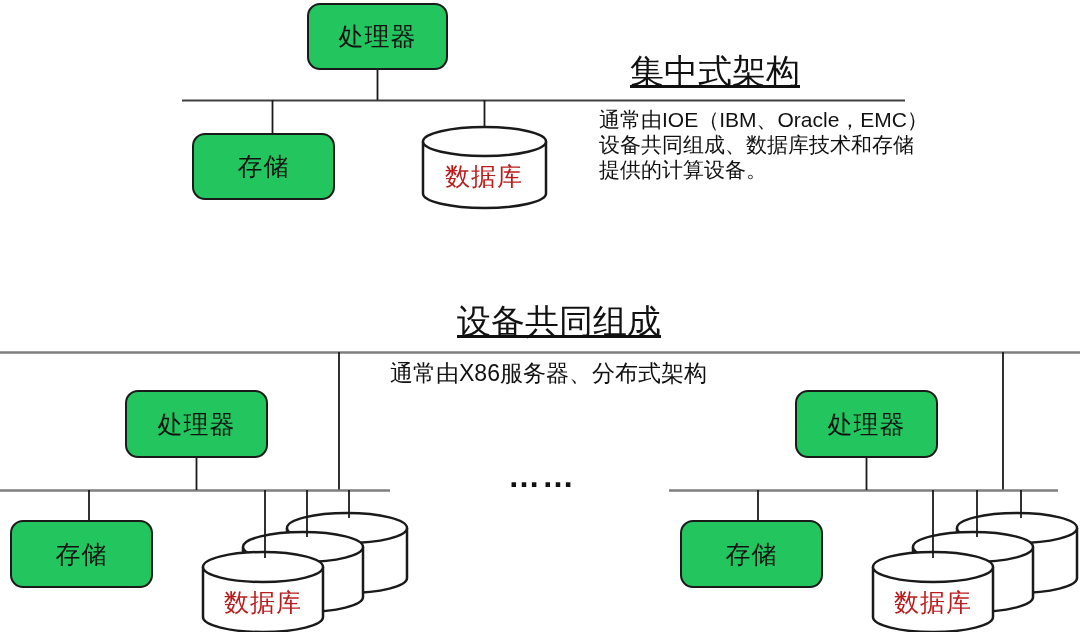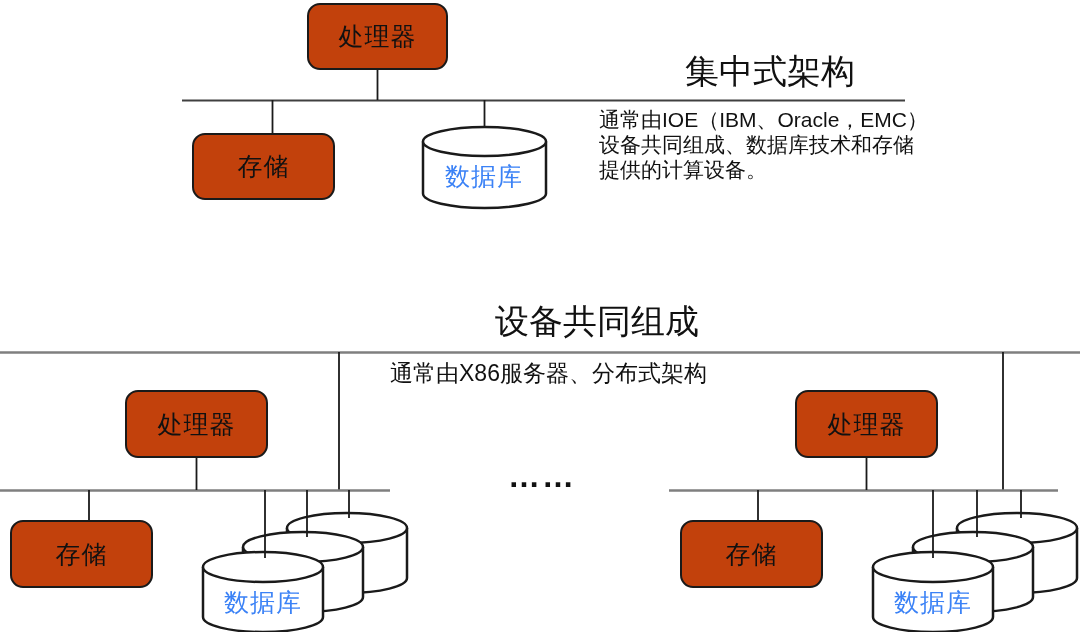--- a/index.html
+++ b/index.html
@@ -19,48 +19,48 @@
   #lines-layer {
     position: absolute;
     left: 0; top: 0;
     width: 1080px; height: 632px;
   }
   .node-box {
     position: absolute;
     box-sizing: border-box;
     border: 2.5px solid #1a1a1a;
     border-radius: 13px;
-    background: #c2410c;
+    background: #22c55e;
     display: flex;
     align-items: center;
     justify-content: center;
     font-size: 25px;
     letter-spacing: 1px;
     color: #111111;
   }
   .section-title {
     position: absolute;
-    text-align: center;
     font-size: 34px;
     color: #111111;
     white-space: nowrap;
+    text-decoration: underline;
   }
   .desc {
     position: absolute;
     color: #111111;
     white-space: nowrap;
   }
   .top-desc { font-size: 21px; line-height: 25px; margin-left: 37px; }
   .bottom-desc { font-size: 23px; line-height: 30px; }
   .cyl-label {
     position: absolute;
     transform: translateX(-50%);
     font-size: 25px;
     letter-spacing: 1px;
-    color: #3b82f6;
+    color: #b91c1c;
     white-space: nowrap;
   }
   .ellipsis {
     position: absolute;
     font-size: 32px;
     font-weight: bold;
     letter-spacing: 2px;
     color: #111111;
     white-space: nowrap;
   }

